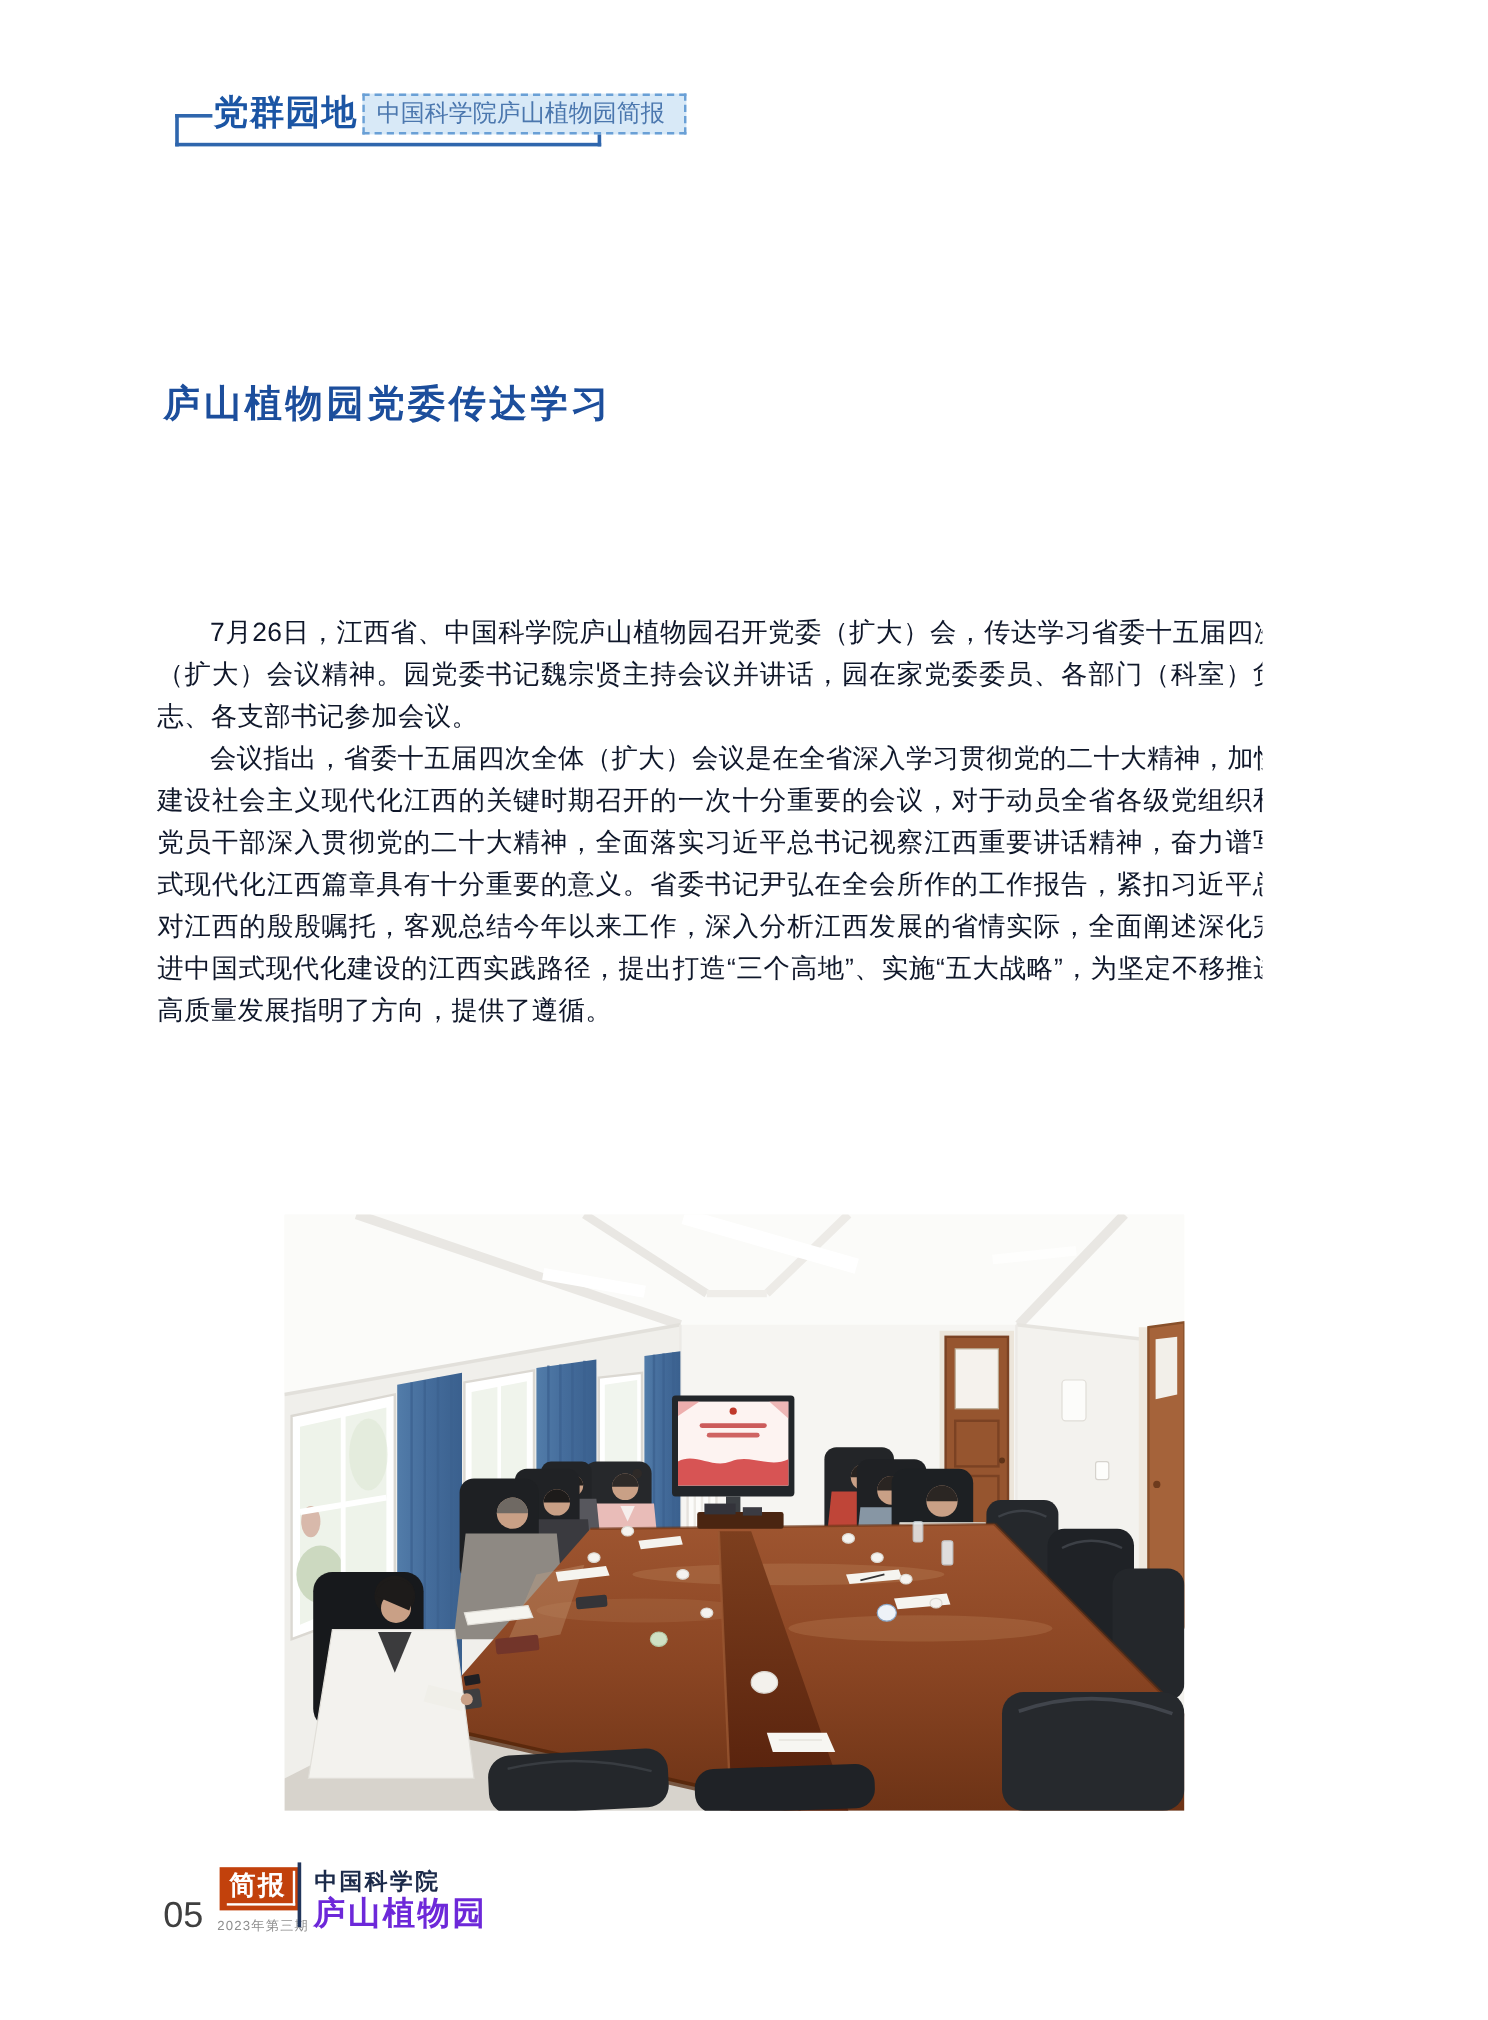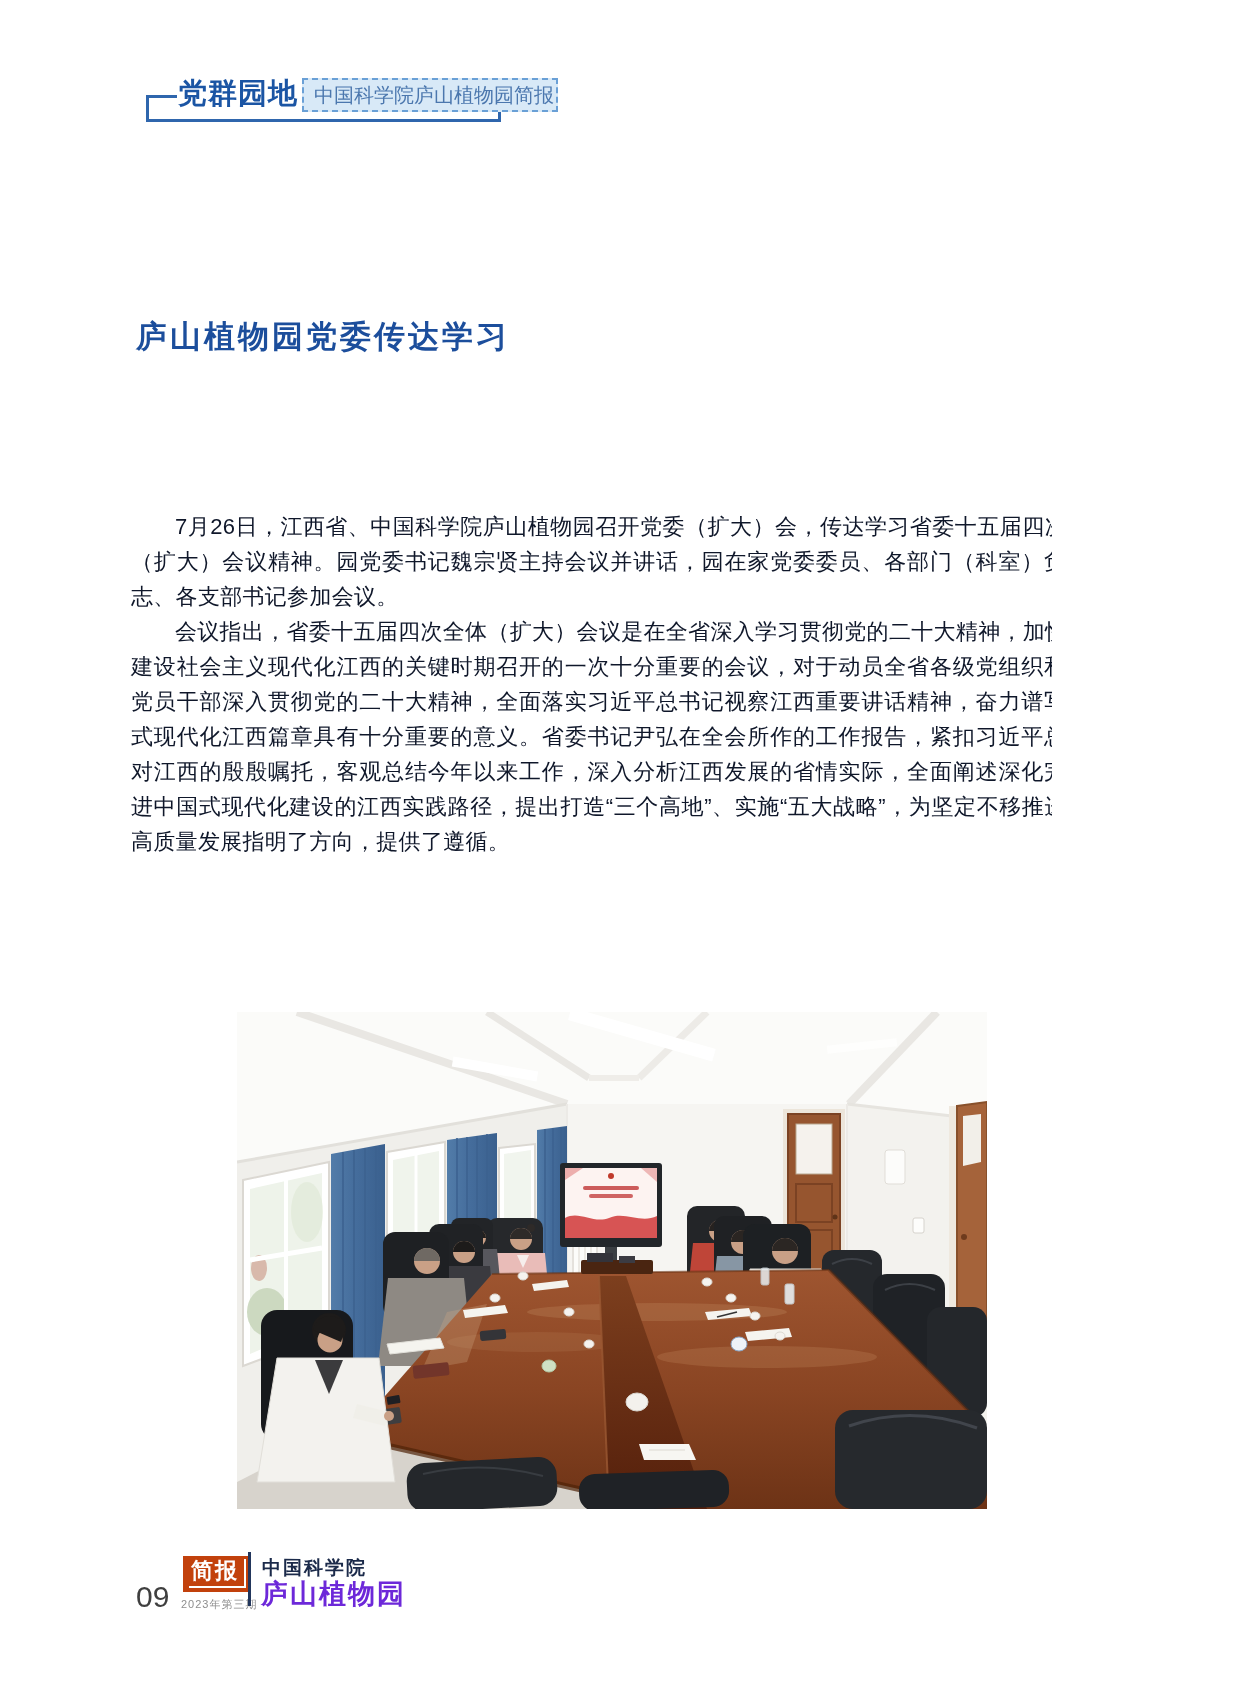--- a/index.html
+++ b/index.html
@@ -9,21 +9,21 @@
   }
   
   .hdr-line{position:absolute;background:#2f66ad;}
   .section-title{
     position:absolute;left:178px;top:74px;
     font-size:29px;font-weight:bold;color:#1b55a4;letter-spacing:1px;white-space:nowrap;
   }
   .bulletin-box{
     position:absolute;left:302px;top:78px;height:28px;
     border:2px dashed #6aa0d6;background:#d8e9f7;color:#4b77ae;
-    font-size:20px;line-height:28px;padding:1px 2px 1px 10px;white-space:nowrap;
+    font-size:20px;line-height:28px;padding:1px 16px 1px 10px;white-space:nowrap;
   }
   
   .article-title{
     position:absolute;left:136px;top:313px;
     font-size:31px;line-height:47px;font-weight:bold;color:#1c4e9c;letter-spacing:3px;
   }
   .article-body{
     position:absolute;left:131px;top:509px;width:981px;
     font-size:22px;line-height:35px;color:#0f172a;text-align:justify;letter-spacing:0.3px;
   }
@@ -269,21 +269,21 @@
         <rect x="170" y="448" width="150" height="49" rx="18" fill="#24272b" transform="rotate(-3 245 472)"></rect>
         <rect x="342" y="460" width="150" height="37" rx="16" fill="#1f2226" transform="rotate(-2 417 478)"></rect>
         <rect x="598" y="398" width="152" height="99" rx="18" fill="#26292d"></rect>
         <path d="M612,414 Q675,392 740,416" stroke="#41454c" stroke-width="3" fill="none"></path>
         <path d="M186,462 Q245,448 306,464" stroke="#383c41" stroke-width="2" fill="none"></path>
       </g>
     </svg>
   </div>
 
   <div>
-    <div class="page-number">09</div>
+    <div class="page-number">05</div>
     <div class="logo-box">
       <span class="logo-box-inner">简报</span>
     </div>
     <div class="issue-text">2023年第三期</div>
     <div class="footer-divider"></div>
     <div class="org-line1">中国科学院</div>
     <div class="org-line2">庐山植物园</div>
   </div>
 
 </div>

